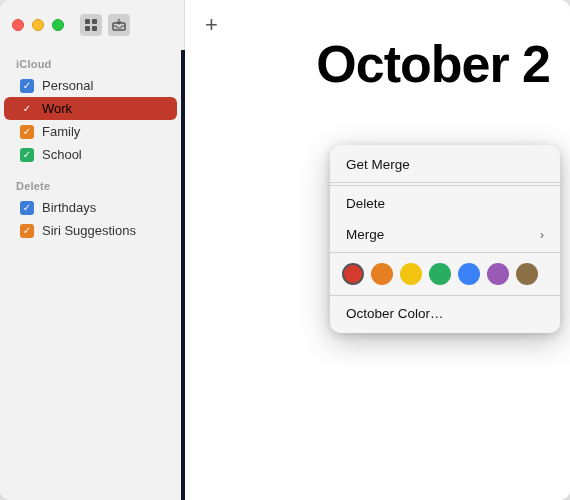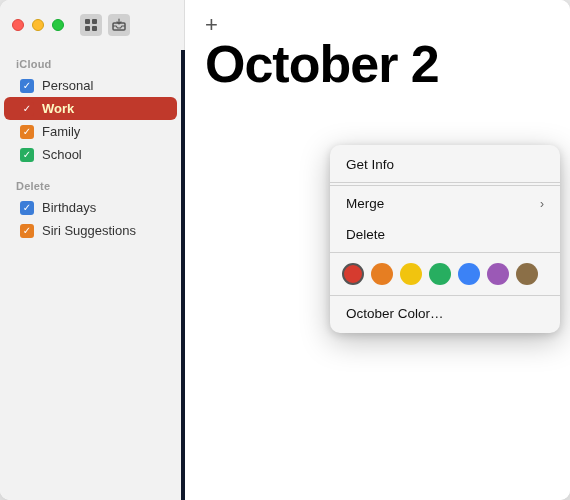--- a/index.html
+++ b/index.html
@@ -88,22 +88,22 @@
       margin: 0 4px;
       position: relative;
     }
 
     .calendar-item.selected {
       background: #c0392b;
       border-radius: 6px;
     }
 
     .calendar-item.selected .item-label {
-      color: #fef9c3;
-      font-weight: 700;
+      color: #000000;
+      font-weight: 400;
     }
 
     .checkbox {
       width: 14px; height: 14px;
       border-radius: 3px;
       display: flex; align-items: center; justify-content: center;
       flex-shrink: 0;
       font-size: 10px;
       color: white;
     }
@@ -131,20 +131,21 @@
       justify-content: space-between;
       align-items: center;
     }
 
     .month-title {
       font-size: 52px;
       font-weight: 700;
       color: #000;
       letter-spacing: -1px;
       line-height: 1;
+      text-align: right;
     }
 
     .add-button {
       font-size: 22px;
       color: #555;
       cursor: pointer;
     }
 
     
     .context-menu {
@@ -275,33 +276,33 @@
 
   <div class="main-area">
     <div class="main-header">
       <div class="add-button">+</div>
     </div>
     <div class="month-title">October 2</div>
 
     <div class="context-menu">
 
       <div class="menu-item">
-        <span>Get Info</span>
+        <span>Get Merge</span>
       </div>
       <div class="menu-divider"></div>
 
       <div class="menu-divider"></div>
+
+      <div class="menu-item">
+        <span>Delete</span>
+      </div>
 
       <div class="menu-item">
         <span>Merge</span>
         <span class="chevron">›</span>
-      </div>
-
-      <div class="menu-item">
-        <span>Delete</span>
       </div>
       <div class="menu-divider"></div>
 
       <div class="color-row">
         <div class="color-dot selected-color" style="background:#d63b2f;"></div>
         <div class="color-dot" style="background:#e67e22;"></div>
         <div class="color-dot" style="background:#f1c40f;"></div>
         <div class="color-dot" style="background:#27ae60;"></div>
         <div class="color-dot" style="background:#3b82f6;"></div>
         <div class="color-dot" style="background:#9b59b6;"></div>

